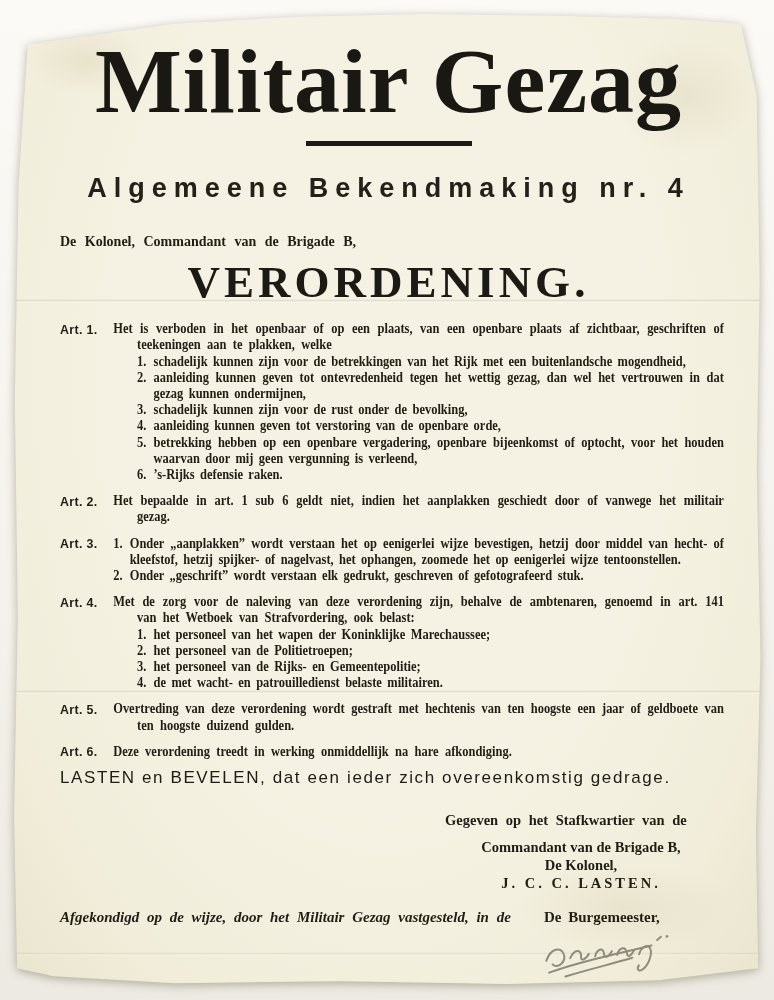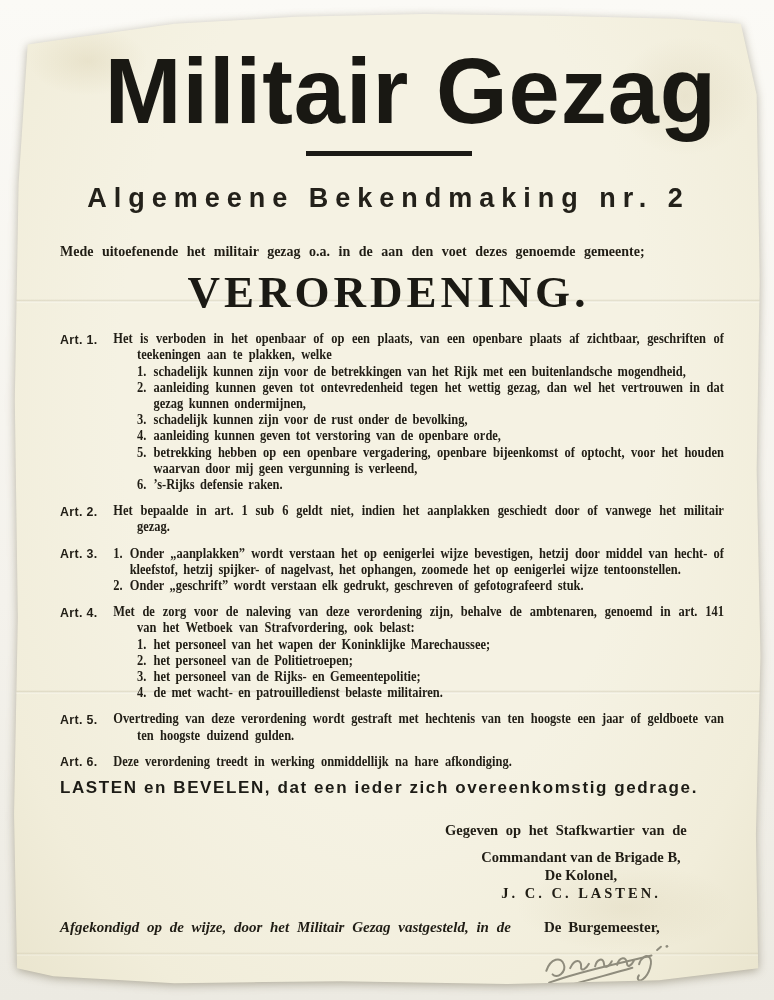--- a/index.html
+++ b/index.html
@@ -18,23 +18,23 @@
       96.8% 1.8%, 98.9% 9%, 99.3% 28%, 98.9% 47%, 99.4% 66%, 98.8% 84%,
       99.1% 97.6%, 86% 98.8%, 66% 99.2%, 44% 98.9%, 22% 99.1%, 6% 98.4%,
       1.2% 97.6%, 0.8% 82%, 1.3% 62%, 0.9% 40%, 1.4% 18%);
   }
   .crease{position:absolute;left:0;right:0;height:4px;pointer-events:none;
     background:linear-gradient(180deg,rgba(120,108,70,0) 0%,rgba(120,108,70,.16) 45%,rgba(255,255,252,.55) 75%,rgba(120,108,70,0) 100%);}
   .stain{position:absolute;pointer-events:none;border-radius:50%;}
   .content{position:absolute;left:52px;right:48px;top:30px;}
 
   .title{
-    font-family:Liberation Sans, sans-serif;font-weight:700;
-    font-size:92px;line-height:.98;text-align:right;letter-spacing:1px;
-    margin-top:10px;color:#191813;
+    font-family:Liberation Serif, serif;font-weight:700;
+    font-size:92px;line-height:.98;text-align:center;letter-spacing:1px;
+    color:#191813;
   }
   .title-rule{width:166px;height:5px;background:#1c1b16;margin:15px auto 0 auto;}
   .subtitle{
     font-family:"Liberation Sans", sans-serif;font-weight:700;
     font-size:27px;letter-spacing:7px;text-align:center;margin-top:27px;color:#23211a;
   }
   .preamble{margin-top:29px;font-size:14px;font-weight:700;line-height:17px;word-spacing:5px;}
   .decree{
     font-size:45px;font-weight:700;letter-spacing:4px;text-align:center;
     margin-top:6px;color:#1b1a14;
@@ -42,21 +42,21 @@
   .articles-scale{width:724px;transform:scaleX(0.917);transform-origin:left top;margin-top:13px;}
   .article{display:grid;grid-template-columns:58px 1fr;margin-bottom:10px;}
   .art-label{font-family:"Liberation Sans", sans-serif;font-weight:700;font-size:13.5px;letter-spacing:.4px;padding-top:.5px;}
   .art-body{font-size:13.6px;font-weight:700;line-height:16.2px;}
   .art-text{margin:0;text-align:justify;word-spacing:3.5px;padding-left:26px;text-indent:-26px;}
   .art-items{margin-left:26px;}
   .item{display:flex;}
   .item .num{flex:0 0 18px;}
   .item .itxt{flex:1;text-align:justify;word-spacing:2.5px;margin:0;}
   .proclamation{
-    font-family:"Liberation Sans", sans-serif;font-weight:700;
+    font-family:"Liberation Sans", sans-serif;font-weight:400;
     font-size:17px;letter-spacing:1.6px;margin-top:8px;white-space:nowrap;color:#1d1c16;
   }
   .given-block{width:272px;margin-left:auto;margin-top:23px;font-size:14.5px;font-weight:700;line-height:18px;word-spacing:4px;}
   .signer-block{width:272px;margin-left:auto;margin-top:9px;text-align:center;font-size:14.5px;font-weight:700;line-height:18px;}
   .signer-name{letter-spacing:3px;}
   .footer{display:flex;margin-top:17px;}
   .footer-left{width:452px;font-style:italic;font-weight:700;font-size:15px;word-spacing:4px;}
   .footer-right{flex:1;padding-left:32px;}
   .burgemeester{font-weight:700;font-size:15px;word-spacing:3px;}
   .signature-svg{margin-top:2px;margin-left:-4px;transform:rotate(-4deg);}
@@ -71,24 +71,24 @@
     <div class="crease" style="top:684px"></div>
     <div class="crease" style="top:946px;opacity:.7"></div>
     <div class="stain" style="left:20px;top:20px;width:120px;height:70px;background:radial-gradient(rgba(170,150,90,.14),transparent 70%)"></div>
     <div class="stain" style="right:10px;top:30px;width:140px;height:120px;background:radial-gradient(rgba(160,140,85,.12),transparent 70%)"></div>
     <div class="stain" style="right:30px;bottom:40px;width:220px;height:90px;background:radial-gradient(rgba(160,140,85,.10),transparent 70%)"></div>
 
     <div class="content">
 
       <div class="title">Militair Gezag</div>
       <div class="title-rule"></div>
-      <div class="subtitle">Algemeene Bekendmaking nr. 2</div>
+      <div class="subtitle">Algemeene Bekendmaking nr. 4</div>
 
       <div class="preamble">
-        <div>Mede uitoefenende het militair gezag o.a. in de aan den voet dezes genoemde gemeente;</div>
+        <div>De Kolonel, Commandant van de Brigade B,</div>
       </div>
 
       <div class="decree">VERORDENING.</div>
 
       <div class="articles-scale">
 
         <div class="article">
           <div class="art-label">Art. 1.</div>
           <div class="art-body">
             <p class="art-text">Het is verboden in het openbaar of op een plaats, van een openbare plaats af zichtbaar, geschriften of teekeningen aan te plakken, welke</p>

